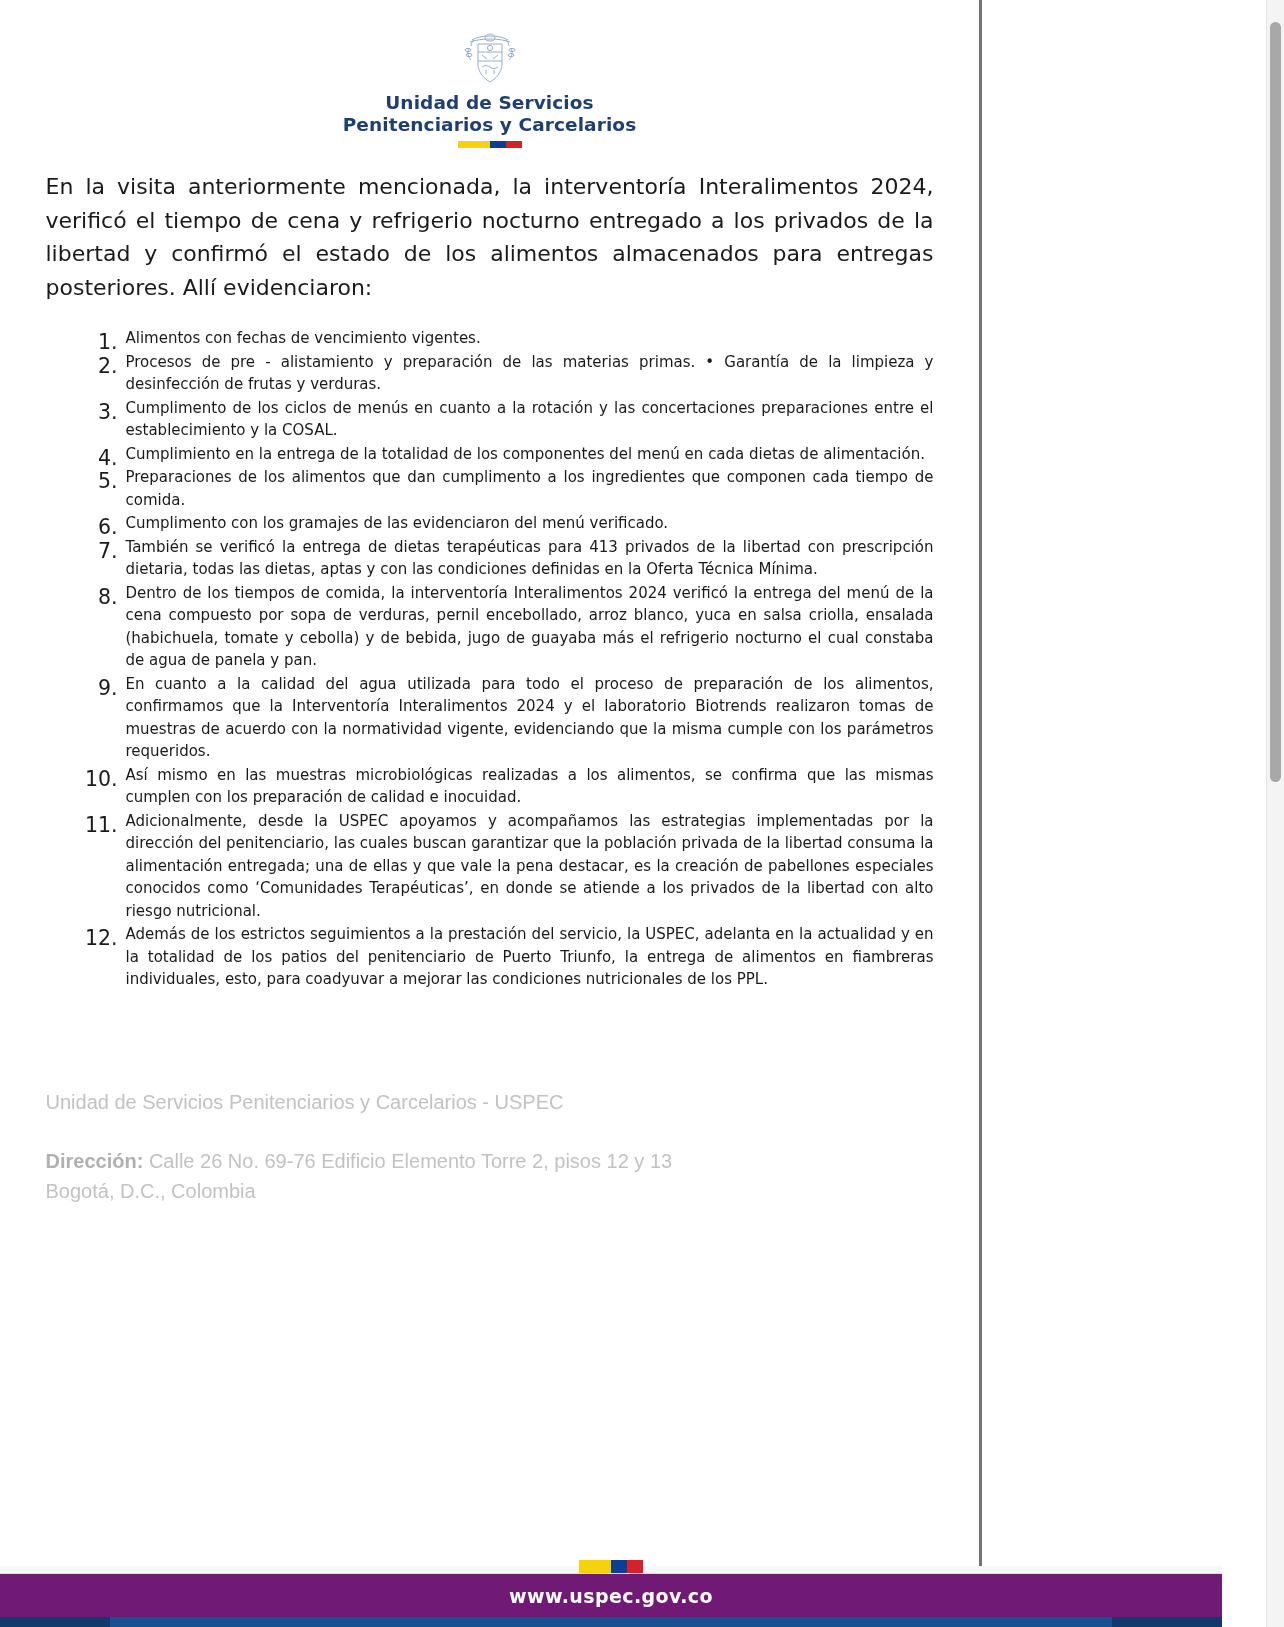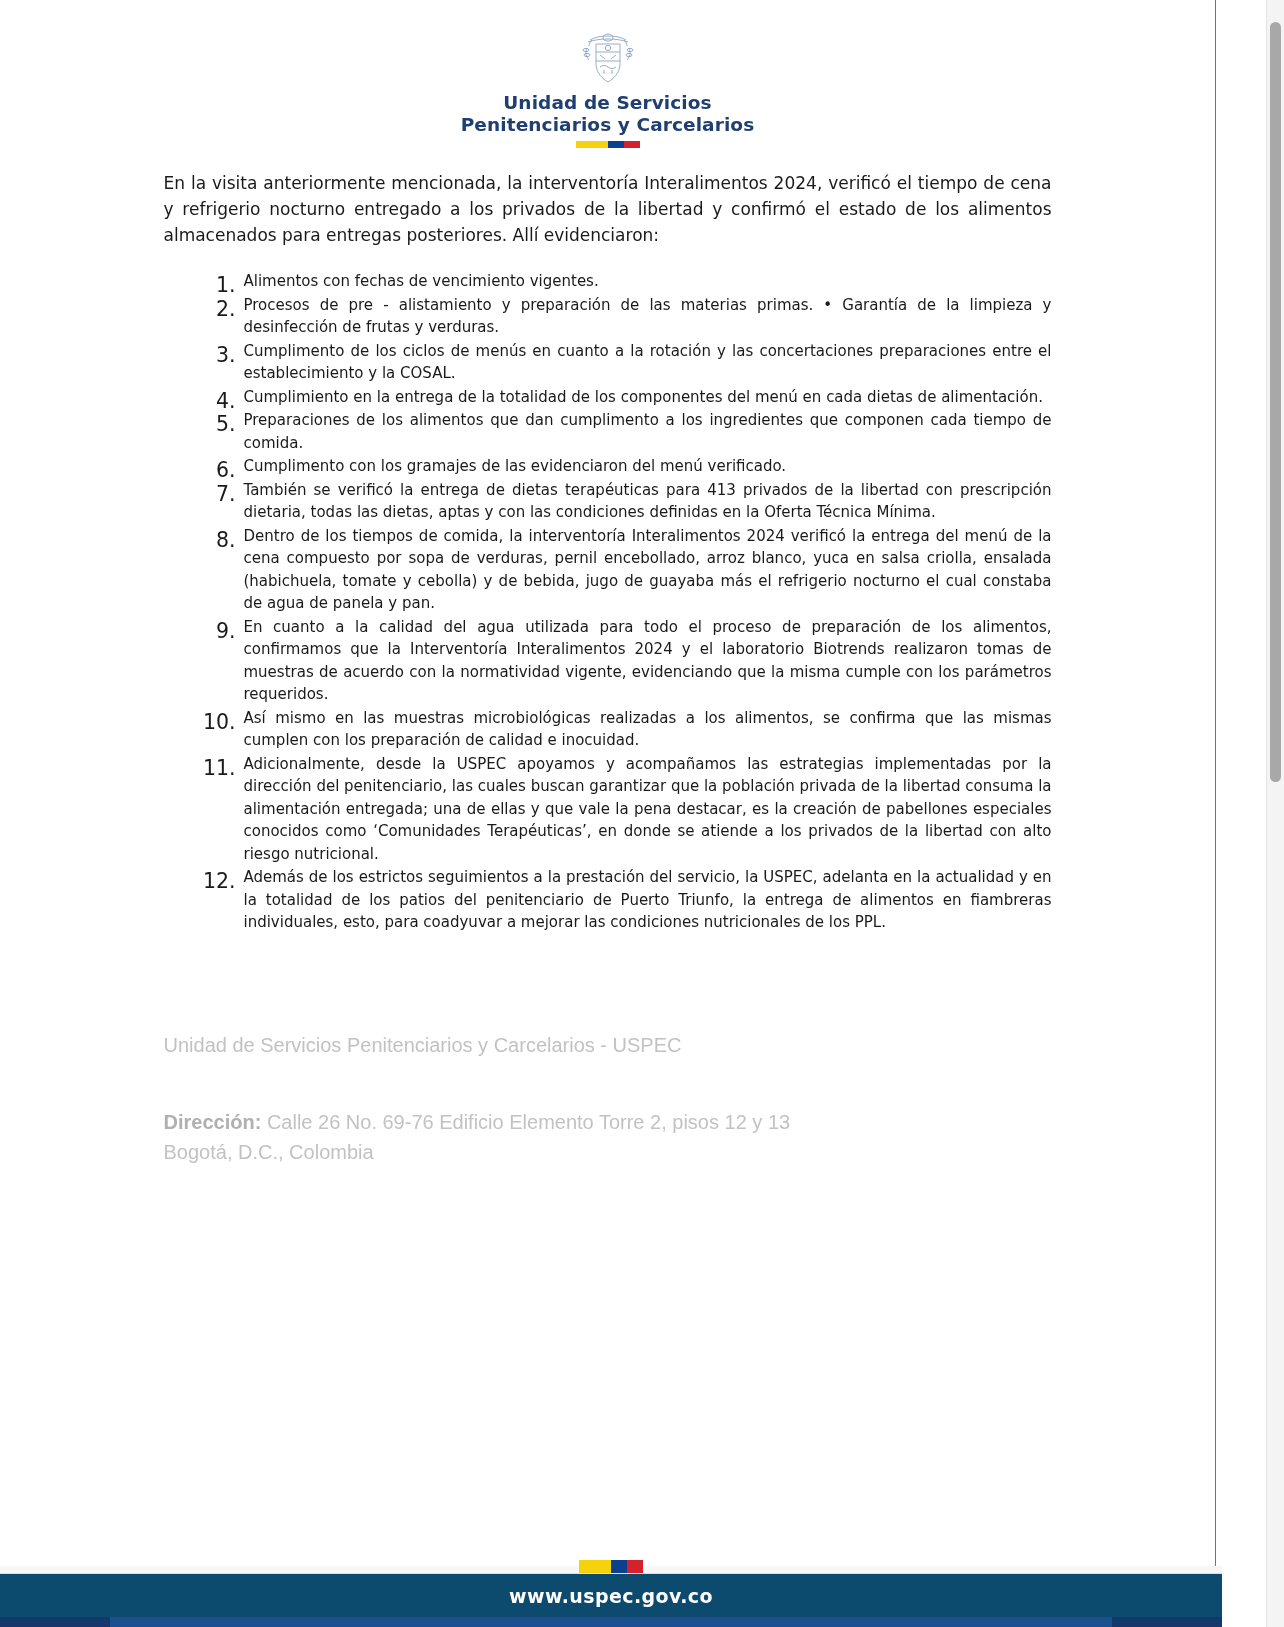--- a/index.html
+++ b/index.html
@@ -34,24 +34,24 @@
     width: 11px;
     height: 760px;
     background: #a8a8a8;
     border-radius: 6px;
   }
 
   
   #page {
     position: absolute;
     top: 0; left: 0;
-    width: 1216px;
+    width: 982px;
     height: 1627px;
     background: #ffffff;
-    border-right: 1px solid #737373;
+    border-right: 3px solid #737373;
   }
 
   
   .doc-header {
     width: 100%;
     padding-top: 28px;
     display: flex;
     flex-direction: column;
     align-items: center;
   }
@@ -79,21 +79,21 @@
 
   
   .doc-body {
     margin: 0 auto;
     width: 888px;
     padding-top: 22px;
     color: #1a1a1a;
     font-family: "DejaVu Sans", sans-serif;
   }
   .intro {
-    font-size: 17px;
+    font-size: 22px;
     line-height: 1.54;
     text-align: justify;
     text-justify: inter-word;
   }
 
   ol.items {
     margin-top: 22px;
     padding-left: 78px;
     list-style: none;
     counter-reset: itemno;
@@ -123,21 +123,21 @@
   .doc-footer {
     margin: 0 auto;
     width: 888px;
     padding-top: 96px;
     color: #bfbfbf;
     font-family: "Liberation Sans", sans-serif;
   }
   .foot-org {
     font-size: 20px;
     line-height: 1.4;
-    margin-bottom: 48px;
+    margin-bottom: 30px;
     color: #c2c2c2;
   }
   .foot-line {
     font-size: 20px;
     line-height: 1.5;
     color: #c2c2c2;
   }
   .foot-line b { color: #b0b0b0; font-weight: bold; }
 
   
@@ -158,21 +158,21 @@
   .banner-sep {
     width: 100%;
     height: 8px;
     background: #f7f7f7;
     border-bottom: 1px solid #dedede;
     margin-top: -7px;
   }
   .banner-bar {
     width: 100%;
     height: 43px;
-    background: #0c4a6e;
+    background: #701a75;
     display: flex;
     align-items: center;
     justify-content: center;
     text-align: right;
   }
   .banner-url {
     color: #ffffff;
     font-family: "DejaVu Sans", sans-serif;
     font-weight: bold;
     font-size: 19px;

